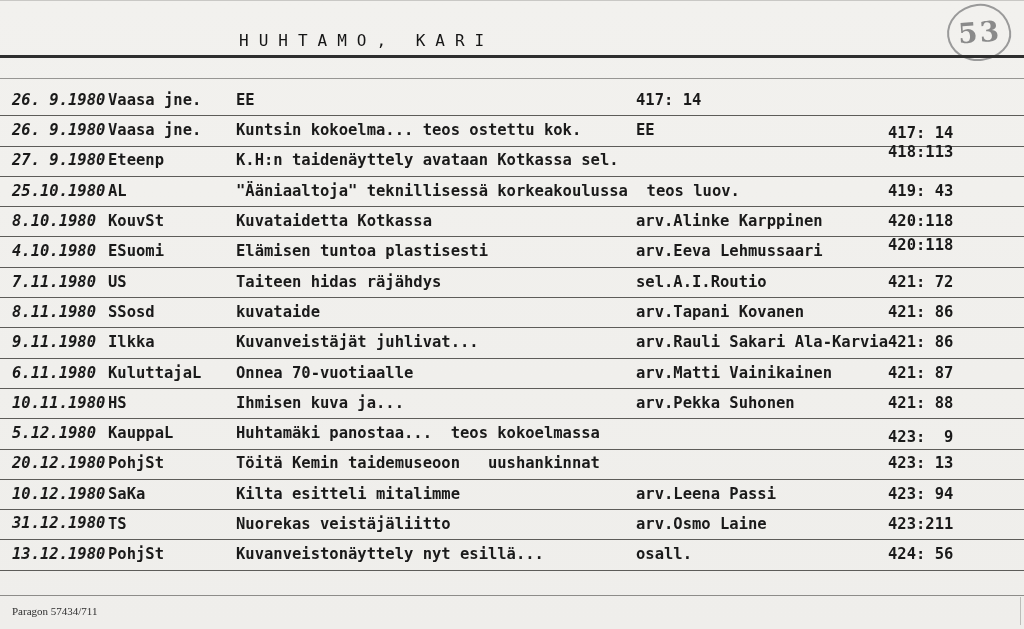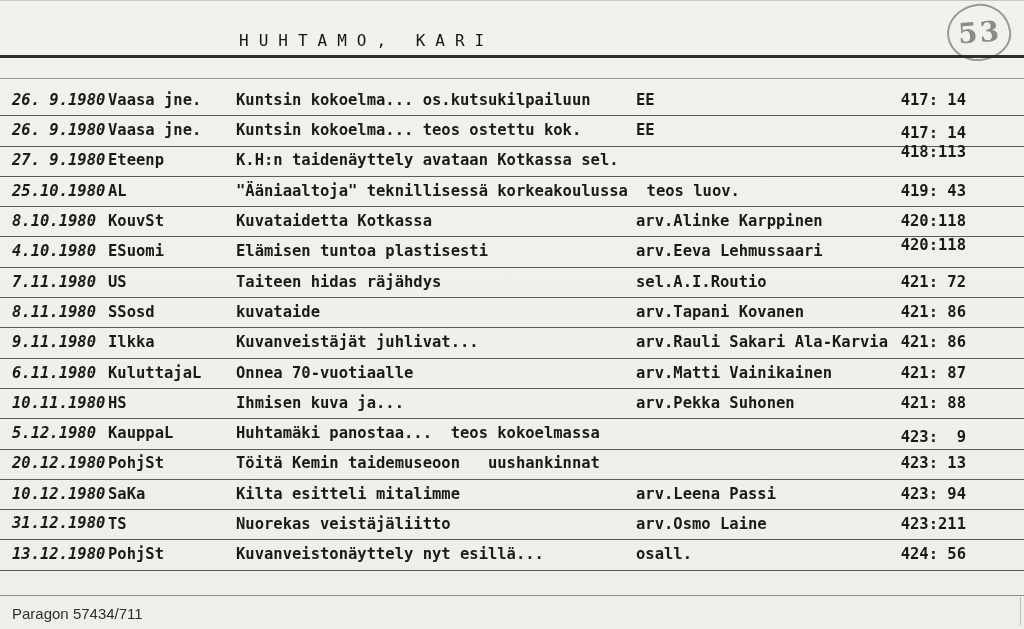--- a/index.html
+++ b/index.html
@@ -46,32 +46,32 @@
     align-items:center;
     border-bottom:1px solid #5d5c59;
     font-size:15.5px;font-weight:bold;
     white-space:pre;
   }
   .cell{white-space:pre;overflow:visible;line-height:1;}
   .date{text-align:left;font-style:italic;}
   .source{}
   .title{}
   .note{}
-  .ref{text-align:right;}
+  .ref{text-align:left;}
   
   .entry-row:nth-child(2) .ref{transform:translateY(3px);}
   .entry-row:nth-child(3) .ref{transform:translateY(-8px);}
   .entry-row:nth-child(6) .ref{transform:translateY(-6px);}
   .entry-row:nth-child(12) .ref{transform:translateY(4px);}
   .entry-row:nth-child(15) .date{transform:translateY(-1px);}
   
   .imprint{
     position:absolute;left:12px;top:605px;
-    font-family:Liberation Sans, sans-serif;
-    font-size:15px;color:#2f2f2f;letter-spacing:0;
+    font-family:Liberation Serif, serif;
+    font-size:11px;color:#2f2f2f;letter-spacing:0;
   }
 </style>
 </head>
 <body>
 
 <div class="sheet">
 
   <div class="card-title">HUHTAMO, KARI</div>
 
   <div class="page-circle">
@@ -79,21 +79,20 @@
   </div>
 
   <div class="rule rule-top-edge"></div>
   <div class="rule rule-header"></div>
   <div class="rule rule-sub"></div>
 
   <div class="entries">
     <div class="entry-row">
       <span class="cell date">26. 9.1980</span>
       <span class="cell source">Vaasa jne.</span>
-      <span class="cell title">Kuntsin kokoelma... os.kutsukilpailuun</span>
       <span class="cell note">EE</span>
       <span class="cell ref">417: 14</span>
     </div>
 
     <div class="entry-row">
       <span class="cell date">26. 9.1980</span>
       <span class="cell source">Vaasa jne.</span>
       <span class="cell title">Kuntsin kokoelma... teos ostettu kok.</span>
       <span class="cell note">EE</span>
       <span class="cell ref">417: 14</span>

